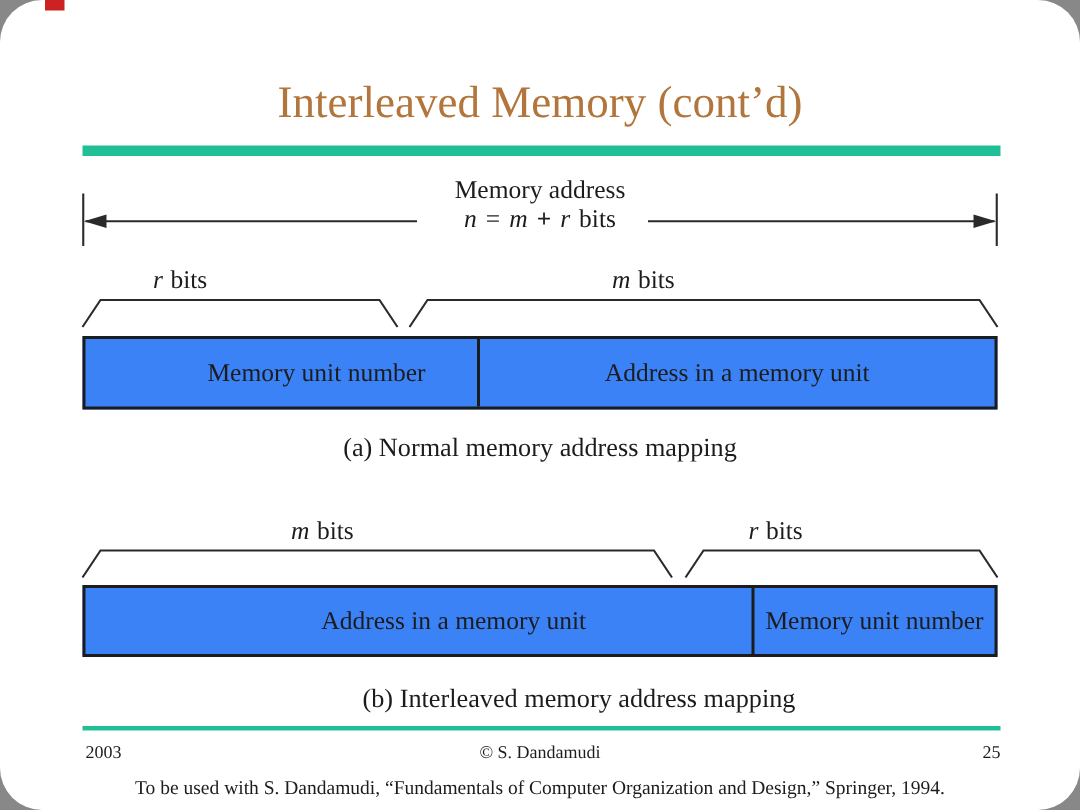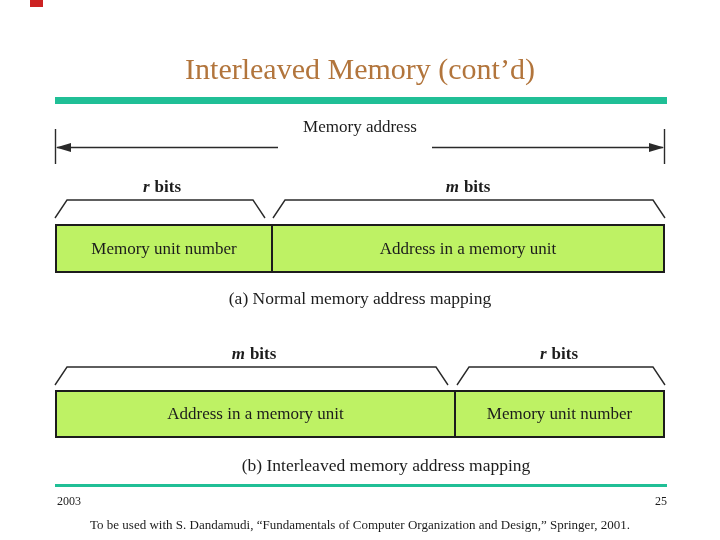--- a/index.html
+++ b/index.html
@@ -1,45 +1,46 @@
 <!DOCTYPE html>
 <html><head>
 <meta charset="utf-8">
 <style>
   html,body{margin:0;padding:0;background:#888;}
   .slide{
     position:relative;width:720px;height:540px;background:#ffffff;
     font-family:"Liberation Serif", serif;color:#1c1c1c;overflow:hidden;
     margin:0 auto;
+    border-radius:28px;
   }
   .abs{position:absolute;}
   .red-marker{left:30px;top:0;width:13px;height:7px;background:#cc2222;}
   .title{
     left:0;top:52px;width:720px;text-align:center;
     font-size:30px;font-weight:normal;color:#b2753c;margin:0;
   }
   .rule-top{left:55px;top:97px;width:612px;height:7px;background:#20bf96;}
   .rule-bottom{left:55px;top:484px;width:612px;height:3px;background:#20bf96;}
   .linework{left:0;top:0;width:720px;height:540px;pointer-events:none;}
   .dlabel{font-size:17px;line-height:19px;white-space:nowrap;}
   .centered{left:0;width:720px;text-align:center;}
   .mem-addr{top:117px;}
   .formula{top:136px;}
   .formula .tok{margin:0 3px;}
   .formula .v, .bits .v{font-style:italic;}
   .formula .plus{font-weight:bold;}
-  .bits{width:120px;text-align:center;font-weight:bold;}
+  .bits{width:120px;text-align:left;}
   .bits .v{margin-right:5px;}
   .bits-r1-left{left:102px;top:177px;}
   .bits-r1-right{left:408px;top:177px;}
   .bits-r2-left{left:194px;top:344px;}
   .bits-r2-right{left:499px;top:344px;}
   .memtable{
     left:55px;width:610px;box-sizing:border-box;
-    border:2px solid #1c1c1c;display:flex;background:#bef264;
+    border:2px solid #1c1c1c;display:flex;background:#3b82f6;padding-left:47px;
   }
   .t1{top:224px;height:49px;}
   .t2{top:390px;height:48px;}
   .memtable .cell{
     display:flex;align-items:center;justify-content:center;
     font-size:17px;white-space:nowrap;
   }
   .memtable .cell.first{border-right:2px solid #1c1c1c;}
   .t1 .cell.first{width:214px;}
   .t1 .cell.second{flex:1;}
@@ -80,20 +81,21 @@
       <polyline points="457,385 469,367 653,367 665,385"></polyline>
     </g>
     <g fill="#2a2a2a" stroke="none">
       <polygon points="56,147.5 71,143 71,152"></polygon>
       <polygon points="664,147.5 649,143 649,152"></polygon>
     </g>
   </svg>
 
   <div class="abs dlabel centered mem-addr">Memory address</div>
 
+  <div class="abs dlabel centered formula"><span class="tok v">n</span><span class="tok">=</span><span class="tok v">m</span><span class="tok plus">+</span><span class="tok v">r</span><span class="tok">bits</span></div>
 
   <div class="abs dlabel bits bits-r1-left"><span class="v">r</span><span>bits</span></div>
   <div class="abs dlabel bits bits-r1-right"><span class="v">m</span><span>bits</span></div>
 
   <div class="abs memtable t1">
     <div class="cell first">Memory unit number</div>
     <div class="cell second">Address in a memory unit</div>
   </div>
   <div class="abs dlabel centered caption cap-a">(a) Normal memory address mapping</div>
 
@@ -101,16 +103,17 @@
   <div class="abs dlabel bits bits-r2-right"><span class="v">r</span><span>bits</span></div>
 
   <div class="abs memtable t2">
     <div class="cell first">Address in a memory unit</div>
     <div class="cell second">Memory unit number</div>
   </div>
   <div class="abs dlabel centered caption cap-b">(b) Interleaved memory address mapping</div>
 
   <div class="abs rule-bottom"></div>
   <div class="abs footer-text footer-year">2003</div>
+  <div class="abs footer-text centered footer-copyright">© S. Dandamudi</div>
   <div class="abs footer-text footer-page">25</div>
-  <div class="abs footer-text centered footer-attribution">To be used with S. Dandamudi, “Fundamentals of Computer Organization and Design,” Springer, 2001.</div>
+  <div class="abs footer-text centered footer-attribution">To be used with S. Dandamudi, “Fundamentals of Computer Organization and Design,” Springer, 1994.</div>
 
 </div>
 
 </body></html>

